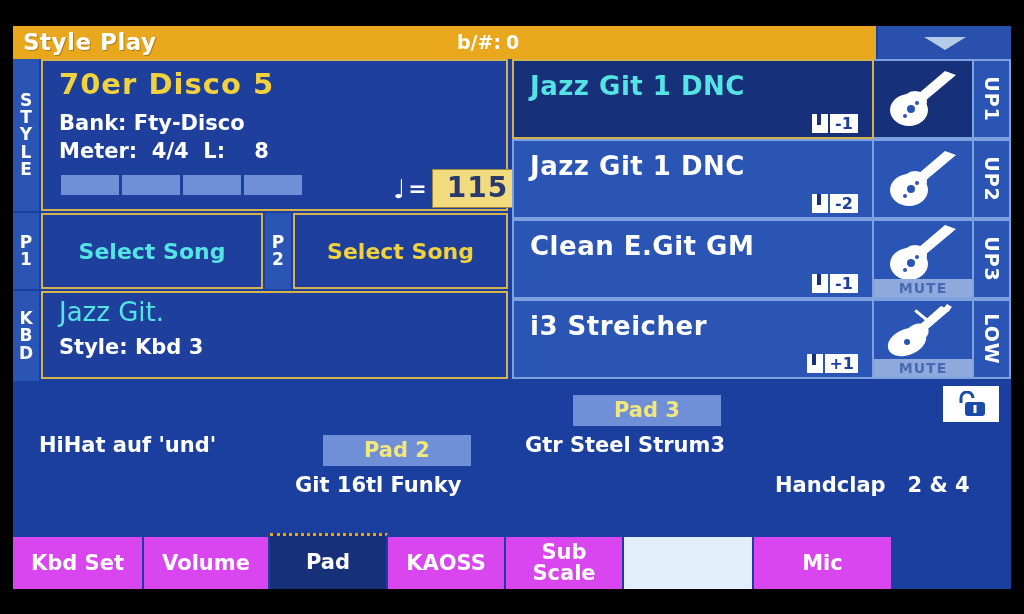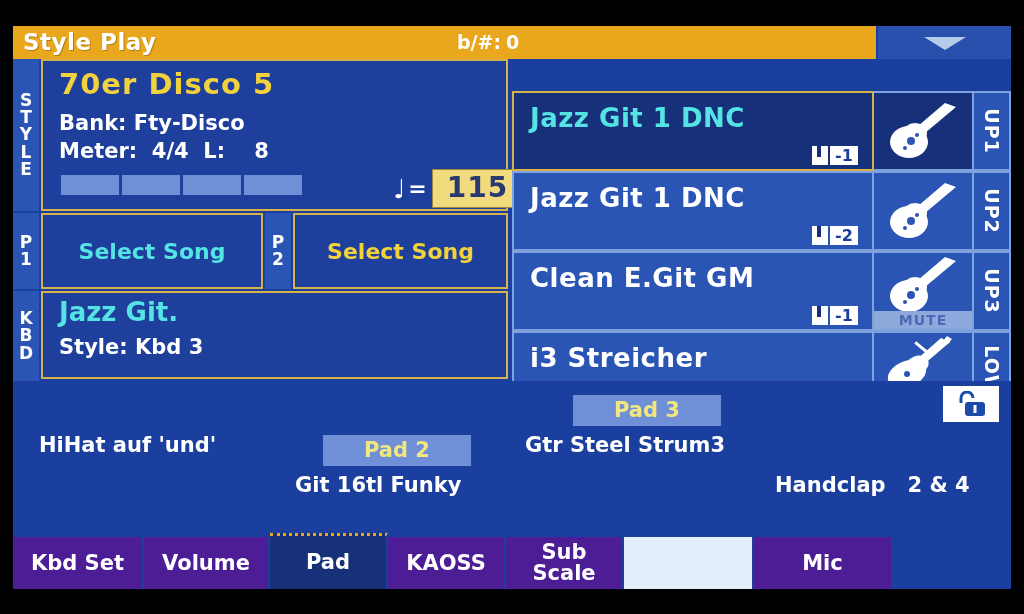--- a/index.html
+++ b/index.html
@@ -91,26 +91,26 @@
   .songlbl{
     position:absolute;left:50%;top:50%;transform:translate(-50%,-50%);
     font-size:22px;font-weight:bold;white-space:nowrap;
   }
   .cyan{color:#55e4e4;}
   .yellow{color:#f2d23c;}
 
   
   #kbd-tag{top:232px;height:90px;}
   #kbd-box{top:232px;width:467px;height:88px;border:2px solid #d7b24a;}
-  #kbd-name{position:absolute;left:16px;top:4px;font-size:26px;font-weight:bold;color:#55e4e4;}
+  #kbd-name{position:absolute;left:16px;top:4px;font-size:26px;font-weight:normal;color:#55e4e4;}
   #kbd-style{position:absolute;left:16px;top:42px;font-size:21px;font-weight:bold;color:#ffffff;}
 
   
   #slots{position:absolute;left:499px;top:0;width:499px;height:322px;}
-  .slot{position:absolute;left:0;width:499px;height:80px;margin-top:32px;}
+  .slot{position:absolute;left:0;width:499px;height:80px;}
   .slot-name-box{
     position:absolute;left:0;top:0;width:362px;height:80px;
     background:#2a55b5;box-sizing:border-box;border:2px solid #7da2de;
   }
   .slot.sel .slot-name-box{background:#17307a;border:2px solid #d7b24a;}
   .slot-name{
     position:absolute;left:16px;top:10px;
     font-size:26px;font-weight:bold;color:#ffffff;letter-spacing:0.5px;
   }
   .slot.sel .slot-name{color:#55e4e4;}
@@ -160,21 +160,21 @@
   }
   #lock{
     position:absolute;right:12px;top:5px;width:56px;height:36px;background:#ffffff;
     display:flex;align-items:center;justify-content:center;
   }
 
   
   #tabs{position:absolute;left:0;top:503px;width:998px;height:60px;display:flex;}
   .tab{
     position:relative;height:52px;margin-top:8px;
-    background:#4c1d95;color:#ffffff;
+    background:#d946ef;color:#ffffff;
     font-size:21px;font-weight:bold;
     display:flex;align-items:center;justify-content:center;text-align:center;
     border-right:2px solid #1b3f9e;
     box-sizing:border-box;line-height:1.0;
   }
   .tab.active{
     background:#17307a;margin-top:4px;height:56px;
     border-top:3px dotted #e9a71d;
   }
   .tab.blank{background:#e3eefb;}

